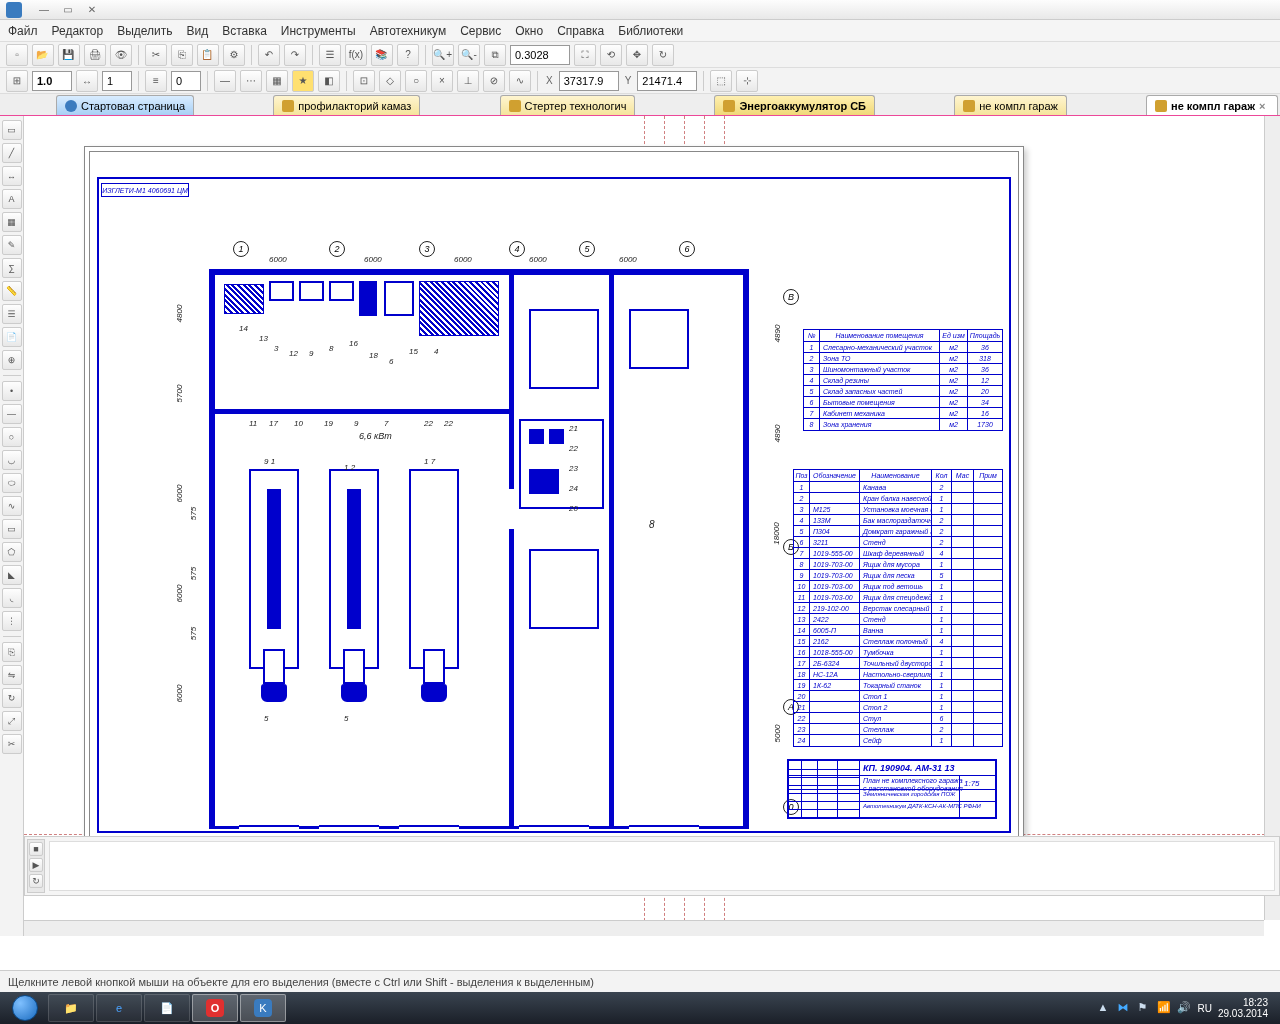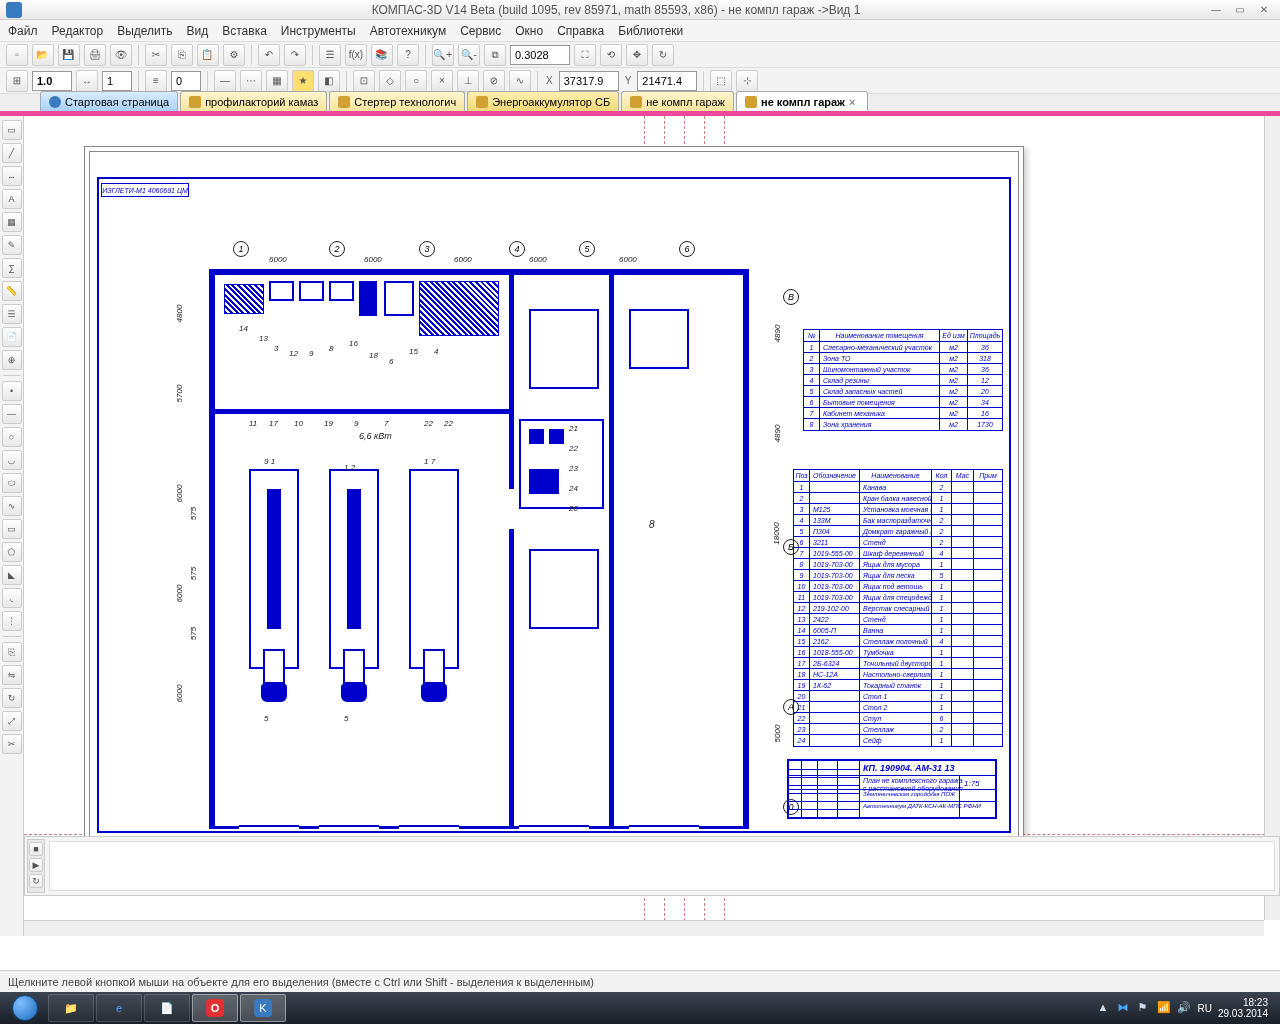--- a/index.html
+++ b/index.html
@@ -15,25 +15,25 @@
 .menubar { height: 22px; background: #f5f5f5; display: flex; align-items: center; padding: 0 8px; border-bottom: 1px solid #ddd; }
 .menubar span { margin-right: 14px; font-size: 12px; color: #333; cursor: pointer; }
 
 
 .toolbar { height: 26px; background: #f3f3f3; border-bottom: 1px solid #ddd; display: flex; align-items: center; padding: 0 6px; gap: 4px; }
 .tb-btn { width: 22px; height: 22px; background: linear-gradient(#fefefe,#e8e8e8); border: 1px solid #ccc; border-radius: 2px; display: flex; align-items: center; justify-content: center; font-size: 10px; color: #555; cursor: pointer; }
 .tb-sep { width: 1px; height: 20px; background: #ccc; margin: 0 2px; }
 .tb-input { height: 20px; border: 1px solid #999; background: #fff; font-size: 11px; padding: 0 4px; }
 
 
-.tabbar { height: 22px; background: #eee; display: flex; align-items: flex-end; padding-left: 40px; border-bottom: 5px solid #ec4899; }
+.tabbar { height: 22px; background: #eee; display: flex; align-items: flex-end; padding-left: 56px; border-bottom: 1px solid #ec4899; justify-content: space-between; }
 .tab { height: 20px; padding: 0 8px; display:flex;align-items:center;gap:4px;font-size:11px;border:1px solid #aaa;border-bottom:none;border-radius:3px 3px 0 0;margin-right:2px;cursor:pointer;}
 .tab.blue { background: linear-gradient(#d9ecff,#a8d0f5); }
 .tab.yellow { background: linear-gradient(#fff5d0,#f5e49c); }
-.tab.yellow2 { background: linear-gradient(#fff0b0,#f0d878); }
+.tab.yellow2 { background: linear-gradient(#fff0b0,#f0d878); font-weight: bold; }
 .tab.active { background: #fff; font-weight: bold; }
 .tab .ticon { width:12px;height:12px;background:#888;border-radius:2px;}
 .tab .tx { width:10px;color:#888;}
 
 
 .main { position: relative; display: flex; height: 820px; }
 .left-tools { width: 24px; background: #f3f3f3; border-right: 1px solid #ccc; display: flex; flex-direction: column; align-items: center; padding-top: 4px; gap: 3px; }
 .lt-btn { width: 20px; height: 20px; background: linear-gradient(#fefefe,#e8e8e8); border:1px solid #ccc;border-radius:2px;font-size:9px;color:#555;display:flex;align-items:center;justify-content:center;cursor:pointer;}
 .lt-sep { width:18px;height:1px;background:#ccc;margin:2px 0;}
 
@@ -91,21 +91,20 @@
 .truck { position:absolute;width:30px;height:55px;}
 .truck .body{position:absolute;left:4px;top:0;width:22px;height:35px;border:2px solid #0000cc;background:#fff;}
 .truck .cab{position:absolute;left:2px;top:35px;width:26px;height:18px;border:2px solid #0000cc;background:#0000cc;border-radius:3px 3px 6px 6px;}
 
 </style>
 </head>
 <body>
 
 <div class="titlebar">
   <div class="logo"></div>
-  <div class="title">КОМПАС-3D V14 Beta (build 1095, rev 85971, math 85593, x86) - не компл гараж -&gt;Вид 1</div>
   <div class="winbtn">—</div>
   <div class="winbtn">▭</div>
   <div class="winbtn">✕</div>
 </div>
 
 <div class="menubar">
   <span>Файл</span>
   <span>Редактор</span>
   <span>Выделить</span>
   <span>Вид</span>

